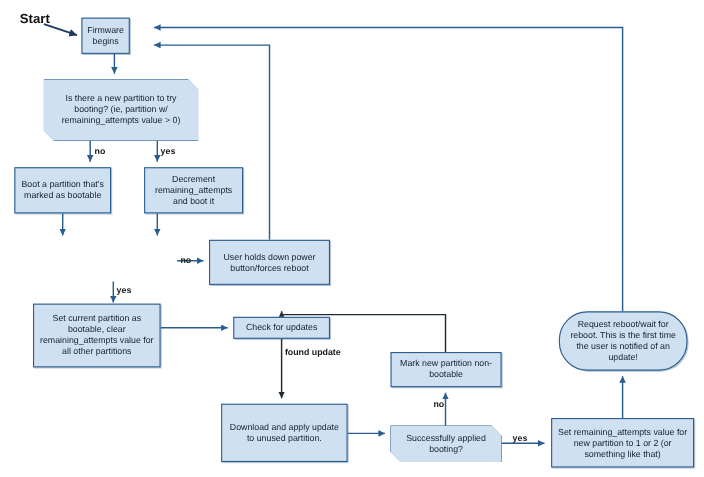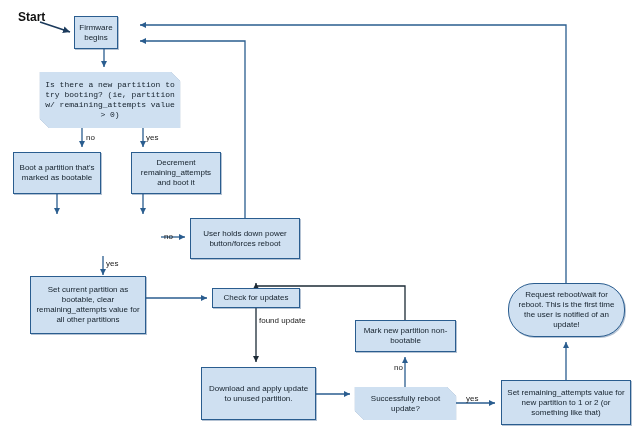--- a/index.html
+++ b/index.html
@@ -59,20 +59,21 @@
     clip-path: polygon(0 0, calc(100% - 9px) 0, 100% 9px, 100% 100%, 9px 100%, 0 calc(100% - 9px));
   }
   .decision-wrap { position: absolute; }
   .decision-wrap svg { position: absolute; left: 0; top: 0; overflow: visible; }
   .edge-label {
     position: absolute;
     font-size: 8px;
     line-height: 9px;
     color: #1a1a1a;
     white-space: nowrap;
+    font-weight: bold;
   }
   .start-label {
     position: absolute;
     font-size: 12px;
     font-weight: bold;
     color: #111111;
     white-space: nowrap;
   }
 </style>
 </head>
@@ -129,21 +130,21 @@
       <path d="M566,283 L566,25 L140,25" marker-end="url(#ah)"></path>
     </g>
   </svg>
 
   <div class="start-label" style="left:18px; top:10px;">Start</div>
 
   <div class="node" style="left:74px; top:16px; width:44px; height:33px;">
     <span>Firmware begins</span>
   </div>
 
-  <div class="decision-wrap" style="left:40px; top:72px; width:140px; height:71px;font-family:Liberation Mono, monospace;">
+  <div class="decision-wrap" style="left:40px; top:72px; width:140px; height:71px;">
     <svg width="140" height="56">
       <path d="M0.5,0.5 L130.5,0.5 L139.5,9.5 L139.5,55.5 L9.5,55.5 L0.5,46.5 Z" fill="none" stroke="#2a5d8f" stroke-width="1.2"></path>
     </svg>
     <div class="decision" style="left:0; top:0; width:140px; height:56px;">
       <span>Is there a new partition to try booting? (ie, partition w/ remaining_attempts value &gt; 0)</span>
     </div>
   </div>
 
   <div class="node" style="left:13px; top:152px; width:88px; height:42px;text-align:center;">
     <span>Boot a partition that's marked as bootable</span>
@@ -172,21 +173,21 @@
 
   <div class="node" style="left:201px; top:367px; width:115px; height:53px;">
     <span>Download and apply update to unused partition.</span>
   </div>
 
   <div class="decision-wrap" style="left:355px; top:387px; width:101px; height:33px;">
     <svg width="101" height="33">
       <path d="M0.5,0.5 L91.5,0.5 L100.5,9.5 L100.5,32.5 L9.5,32.5 L0.5,23.5 Z" fill="none" stroke="#2a5d8f" stroke-width="1.2"></path>
     </svg>
     <div class="decision" style="left:0; top:0; width:101px; height:33px;">
-      <span>Successfully reboot update?</span>
+      <span>Successfully applied booting?</span>
     </div>
   </div>
 
   <div class="node" style="left:501px; top:380px; width:130px; height:45px;">
     <span>Set remaining_attempts value for new partition to 1 or 2 (or something like that)</span>
   </div>
 
   <div class="node" style="left:508px; top:283px; width:117px; height:54px;border-radius:26px;">
     <span>Request reboot/wait for reboot. This is the first time the user is notified of an update!</span>
   </div>

